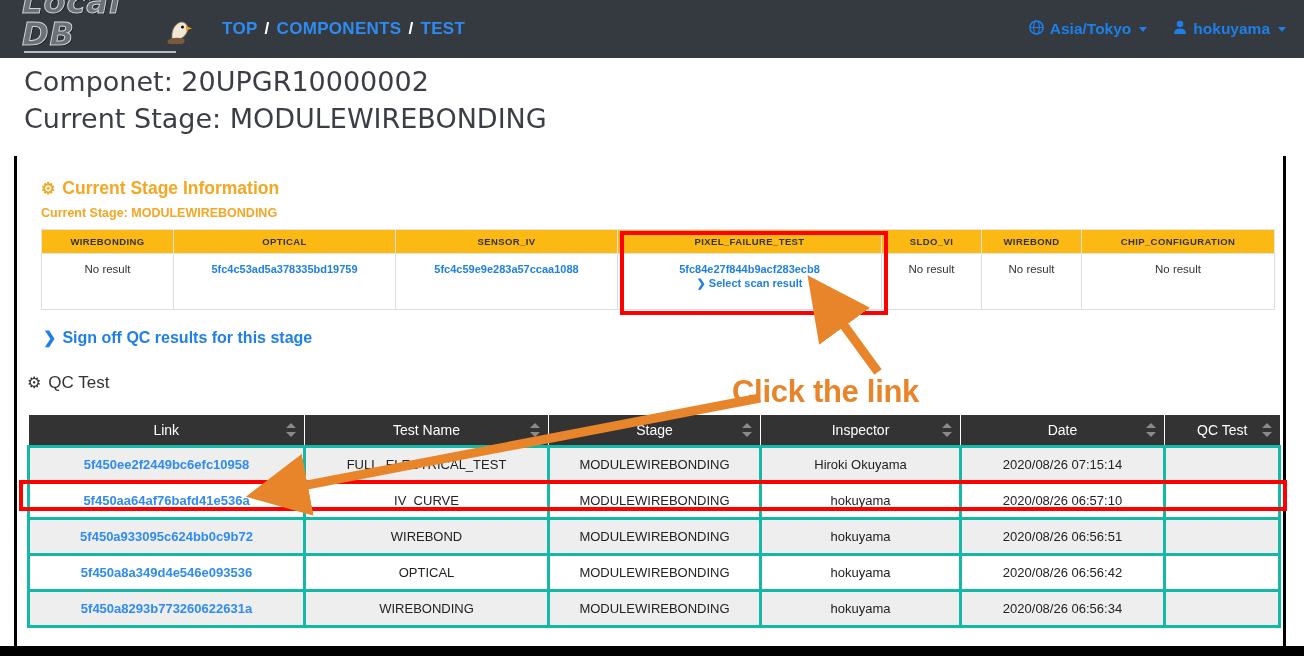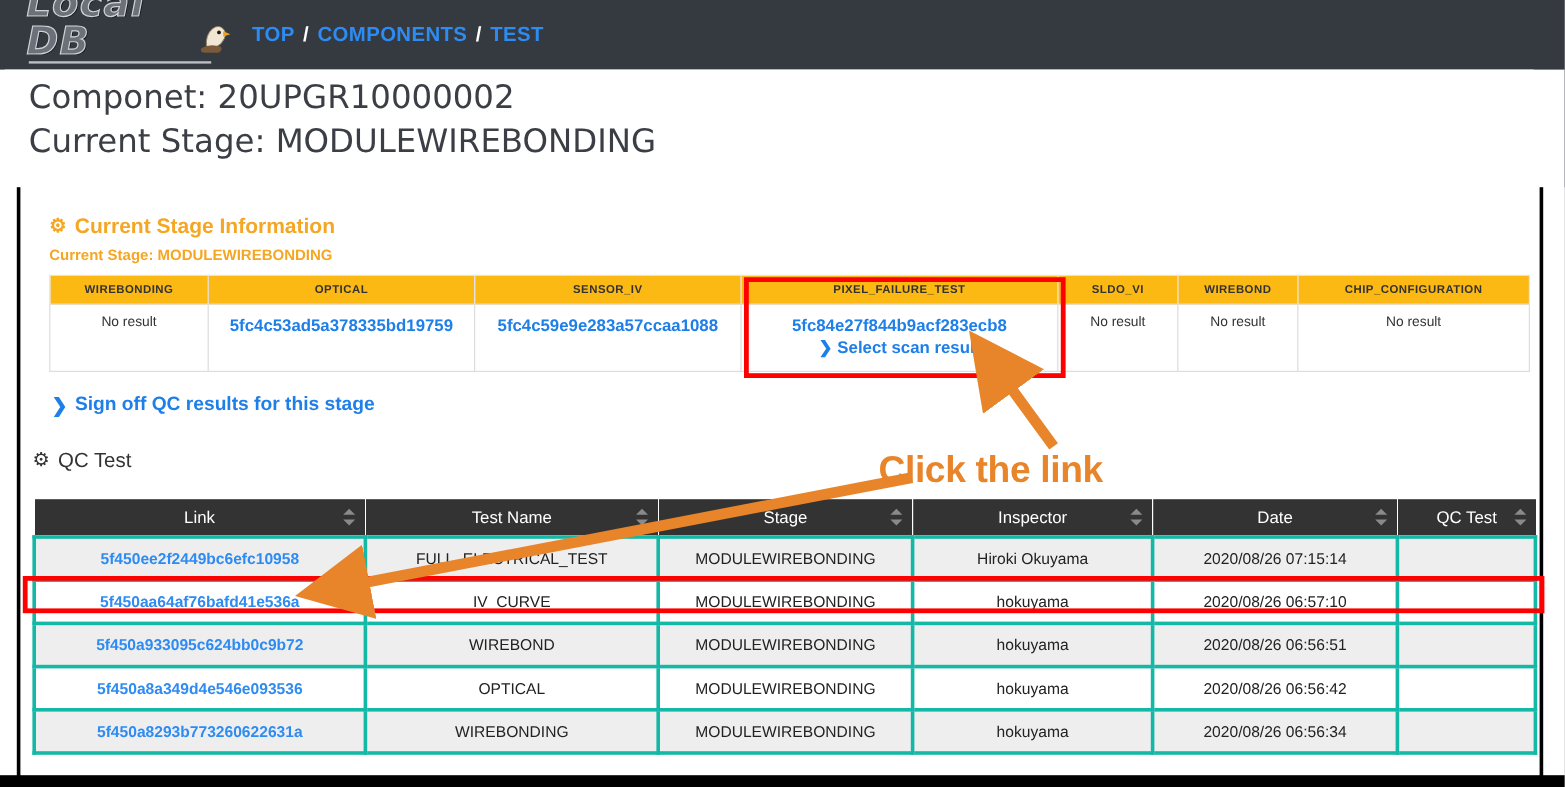--- a/index.html
+++ b/index.html
@@ -33,21 +33,21 @@
   }
   .brand-bird {
     position: relative; margin-left: -10px; margin-bottom: 1px;
     width: 34px; height: 32px;
   }
   .brand-underline {
     position: absolute; left: 2px; bottom: -3px; width: 152px; height: 2px;
     background: #b9bdc4;
   }
   .breadcrumb {
-    margin-left: 18px; display: flex; align-items: center; gap: 7px;
+    margin-left: 30px; display: flex; align-items: center; gap: 7px;
     font-size: 17px; font-weight: bold; letter-spacing: .3px;
   }
   .breadcrumb a { color: #2e8bf2; text-decoration: none; }
   .breadcrumb .sep { color: #ffffff; }
 
   .nav-right {
     position: absolute; right: 18px; top: 0; height: 58px;
     display: flex; align-items: center; gap: 26px;
   }
   .nav-item {
@@ -107,21 +107,21 @@
   }
   .stage-table th {
     background: #fcb813; color: #333; font-size: 9.5px; font-weight: bold;
     letter-spacing: .4px; padding: 6px 2px; text-align: center;
     border: 1px solid #e3e3e3;
   }
   .stage-table td {
     border: 1px solid #dddddd; text-align: center; vertical-align: top;
     padding: 9px 4px 0; height: 56px; font-size: 11.5px; color: #333;
   }
-  .stage-table td a { color: #1f7fe8; font-size: 14px; font-weight: bold; text-decoration: none; }
+  .stage-table td a { color: #1f7fe8; font-size: 11px; font-weight: bold; text-decoration: none; }
   .scan-link {
     display: block; margin-top: 2px; color: #1f7fe8;
     font-size: 16px; font-weight: bold; text-decoration: none;
   }
   .chev { font-weight: bold; }
 
   .signoff {
     display: inline-flex; align-items: center; gap: 6px;
     margin: 18px 0 0 26px; color: #1f7fe8;
     font-size: 16px; font-weight: bold; text-decoration: none;
@@ -195,20 +195,43 @@
     </div>
 
     <nav class="breadcrumb">
       <a href="#">TOP</a>
       <span class="sep">/</span>
       <a href="#">COMPONENTS</a>
       <span class="sep">/</span>
       <a href="#">TEST</a>
     </nav>
 
+    <div class="nav-right">
+      <div class="nav-item">
+        <span>
+          <svg width="15" height="15" viewBox="0 0 16 16">
+            <circle cx="8" cy="8" r="7" fill="none" stroke="#1f7fe8" stroke-width="1.6"></circle>
+            <ellipse cx="8" cy="8" rx="3" ry="7" fill="none" stroke="#1f7fe8" stroke-width="1.2"></ellipse>
+            <line x1="1" y1="8" x2="15" y2="8" stroke="#1f7fe8" stroke-width="1.2"></line>
+          </svg>
+        </span>
+        <span>Asia/Tokyo</span>
+        <span class="caret"></span>
+      </div>
+      <div class="nav-item">
+        <span>
+          <svg width="14" height="15" viewBox="0 0 14 15">
+            <circle cx="7" cy="4" r="3.3" fill="#1f7fe8"></circle>
+            <path d="M1 14 Q1 8.5 7 8.5 Q13 8.5 13 14 Z" fill="#1f7fe8"></path>
+          </svg>
+        </span>
+        <span>hokuyama</span>
+        <span class="caret"></span>
+      </div>
+    </div>
   </div>
 
   <div class="title-panel">
     <div class="title-line">Componet: 20UPGR10000002</div>
     <div class="title-line">Current Stage: MODULEWIREBONDING</div>
   </div>
 
   <div class="left-strip"></div>
   <div class="right-strip"></div>
 

